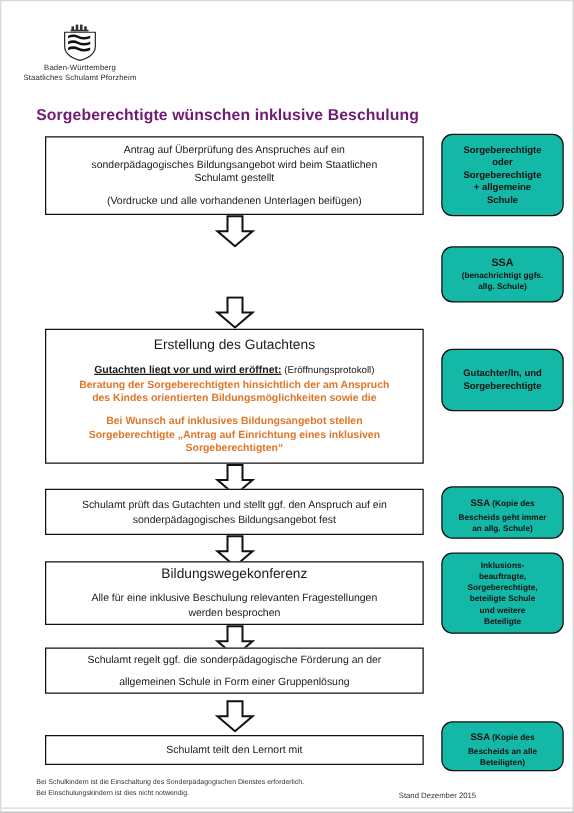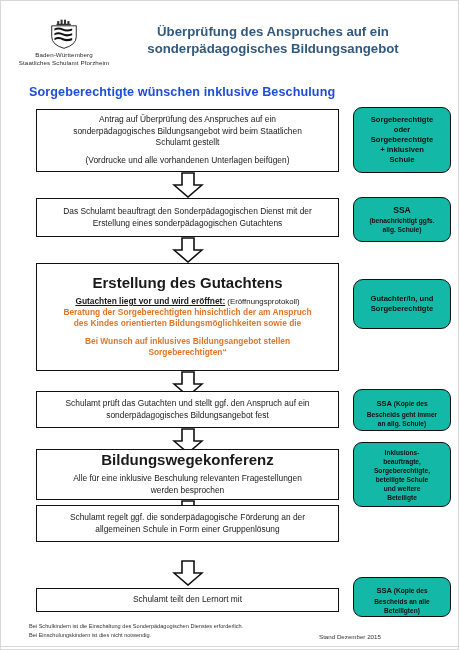--- a/index.html
+++ b/index.html
@@ -54,21 +54,21 @@
     font-weight: bold;
     color: #31597e;
   }
 
   
   #section-heading {
     position: absolute;
     left: 28px; top: 84px;
     font-size: 12.6px;
     font-weight: bold;
-    color: #1d4ed8;
+    color: #701a75;
     letter-spacing: 0.1px;
   }
 
   
   .flowbox {
     position: absolute;
     left: 35px;
     width: 303px;
     box-sizing: border-box;
     border: 1.6px solid #111;
@@ -79,22 +79,22 @@
     align-items: center;
     text-align: center;
     padding: 3px 6px;
   }
   .flowbox .line {
     font-size: 8.4px;
     line-height: 11.4px;
     color: #1a1a1a;
   }
   .flowbox .hdr {
-    font-size: 15px;
-    font-weight: bold;
+    font-size: 11px;
+    font-weight: normal;
     line-height: 13px;
   }
   .flowbox .gap {
     height: 7px;
   }
   .orange {
     color: #e0762a;
     font-weight: bold;
     font-size: 8.4px;
     line-height: 11px;
@@ -195,58 +195,54 @@
             <rect x="15" y="1" width="3" height="7"></rect>
           <rect x="20" y="1" width="3" height="7"></rect>
             <rect x="25" y="3" width="3" height="5"></rect>
           <rect x="9" y="7" width="21" height="2"></rect>
         </g>
       </svg>
       <div class="logo-line">Baden-Württemberg</div>
       <div class="logo-line">Staatliches Schulamt Pforzheim</div>
     </div>
 
-    <div id="doc-title">Überprüfung des Anspruches auf ein sonderpädagogisches Bildungsangebot</div>
   </div>
 
   <div id="section-heading">Sorgeberechtigte wünschen inklusive Beschulung</div>
 
   <div class="flowbox" style="top:108px; height:63px;">
     <div class="line">Antrag auf Überprüfung des Anspruches auf ein</div>
     <div class="line">sonderpädagogisches Bildungsangebot wird beim Staatlichen</div>
     <div class="line">Schulamt gestellt</div>
     <div class="gap"></div>
     <div class="line">(Vordrucke und alle vorhandenen Unterlagen beifügen)</div>
   </div>
 
   <div class="arrow" style="top:171px;">
     <svg viewBox="0 0 32 26" height="26">
         <path d="M10 1 L22 1 L22 13 L30 13 L16 25 L2 13 L10 13 Z" fill="#fff" stroke="#111" stroke-width="1.6"></path>
       </svg>
   </div>
 
-  <div class="flowbox" style="top:197px; height:39px;">
-    <div class="line">Das Schulamt beauftragt den Sonderpädagogischen Dienst mit der</div>
-    <div class="line">Erstellung eines sonderpädagogischen Gutachtens</div>
-  </div>
 
   <div class="arrow" style="top:236px;">
     <svg viewBox="0 0 32 26" height="26">
         <path d="M10 1 L22 1 L22 13 L30 13 L16 25 L2 13 L10 13 Z" fill="#fff" stroke="#111" stroke-width="1.6"></path>
       </svg>
   </div>
 
   <div class="flowbox" style="top:262px; height:108px;">
     <div class="hdr">Erstellung des Gutachtens</div>
     <div class="gap"></div>
     <div class="line"><span class="boldrun">Gutachten liegt vor und wird eröffnet:</span><span class="normrun"> (Eröffnungsprotokoll)</span></div>
     <div class="orange">Beratung der Sorgeberechtigten hinsichtlich der am Anspruch</div>
     <div class="orange">des Kindes orientierten Bildungsmöglichkeiten sowie die</div>
     <div class="gap"></div>
     <div class="orange">Bei Wunsch auf inklusives Bildungsangebot stellen</div>
+    <div class="orange">Sorgeberechtigte „Antrag auf Einrichtung eines inklusiven</div>
     <div class="orange">Sorgeberechtigten“</div>
   </div>
 
   <div class="arrow" style="top:370px;">
     <svg viewBox="0 0 32 26" height="26">
         <path d="M10 1 L22 1 L22 13 L30 13 L16 25 L2 13 L10 13 Z" fill="#fff" stroke="#111" stroke-width="1.6"></path>
       </svg>
   </div>
 
   <div class="flowbox" style="top:390px; height:37px;">
@@ -266,50 +262,50 @@
     <div class="line">Alle  für eine inklusive Beschulung relevanten Fragestellungen</div>
     <div class="line">werden besprochen</div>
   </div>
 
   <div class="arrow" style="top:499px;">
     <svg viewBox="0 0 32 26" height="26">
         <path d="M10 1 L22 1 L22 13 L30 13 L16 25 L2 13 L10 13 Z" fill="#fff" stroke="#111" stroke-width="1.6"></path>
       </svg>
   </div>
 
-  <div class="flowbox" style="top:504px; height:37px;">
+  <div class="flowbox" style="top:517px; height:37px;justify-content:space-between;">
     <div class="line">Schulamt regelt ggf. die sonderpädagogische Förderung an der</div>
     <div class="line">allgemeinen Schule in Form einer Gruppenlösung</div>
   </div>
 
   <div class="arrow" style="top:559px;">
     <svg viewBox="0 0 32 26" height="26">
         <path d="M10 1 L22 1 L22 13 L30 13 L16 25 L2 13 L10 13 Z" fill="#fff" stroke="#111" stroke-width="1.6"></path>
       </svg>
   </div>
 
   <div class="flowbox" style="top:587px; height:24px;">
     <div class="line">Schulamt teilt den Lernort mit</div>
   </div>
 
   <div class="sidebox" style="top:106px; height:66px;">
     <div class="sline">Sorgeberechtigte</div>
     <div class="sline">oder</div>
     <div class="sline">Sorgeberechtigte</div>
-    <div class="sline">+ inklusiven</div>
+    <div class="sline">+ allgemeine</div>
     <div class="sline">Schule</div>
   </div>
 
   <div class="sidebox" style="top:196px; height:45px;">
     <div class="sline-lg">SSA</div>
     <div class="sline-sm">(benachrichtigt ggfs.</div>
     <div class="sline-sm">allg. Schule)</div>
   </div>
 
-  <div class="sidebox" style="top:278px; height:50px;border-radius:10px;">
+  <div class="sidebox" style="top:278px; height:50px;">
     <div class="sline">Gutachter/In, und</div>
     <div class="sline">Sorgeberechtigte</div>
   </div>
 
   <div class="sidebox" style="top:388px; height:42px;">
     <div><span class="sline">SSA</span><span class="sline-sm"> (Kopie des</span></div>
     <div class="sline-sm">Bescheids geht immer</div>
     <div class="sline-sm">an allg. Schule)</div>
   </div>
 

